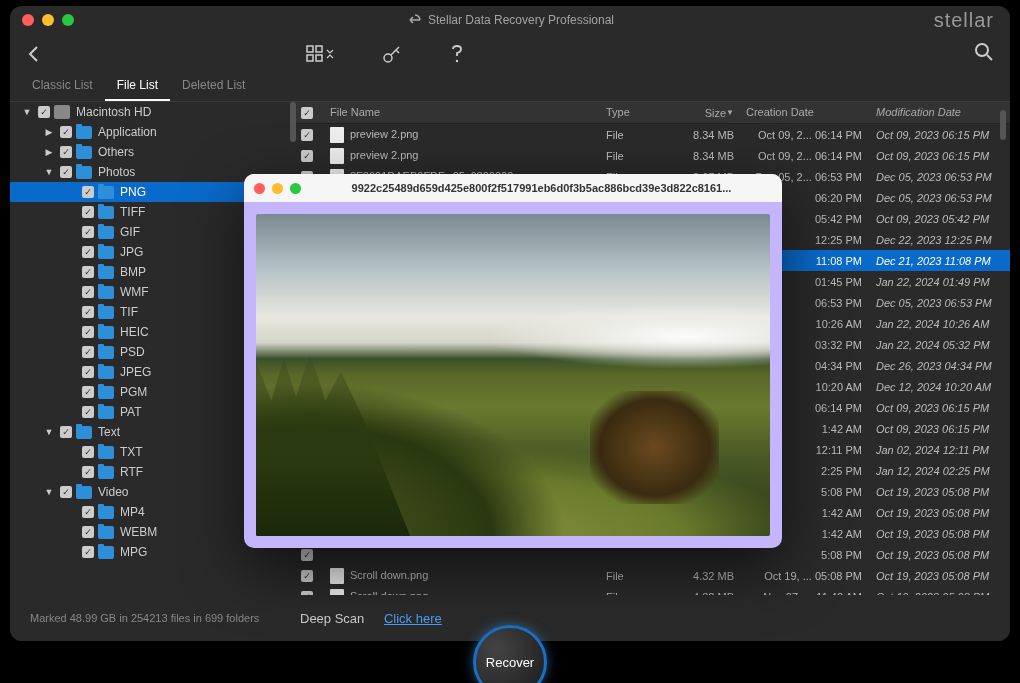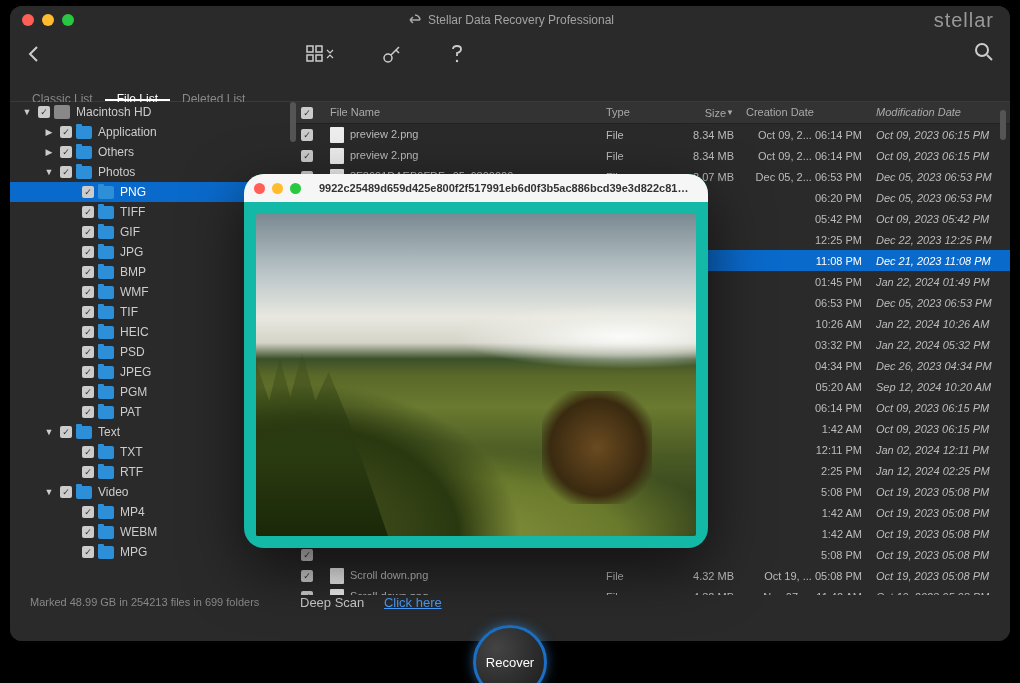--- a/index.html
+++ b/index.html
@@ -12,21 +12,21 @@
 .tl.y { background: #febc2e; }
 .tl.g { background: #28c840; }
 .title-center { position: absolute; left: 50%; transform: translateX(-50%); display: flex; align-items: center; gap: 6px; font-size: 12px; color: #a3a3a3; }
 .brand { position: absolute; right: 16px; font-size: 20px; color: #999; font-weight: 300; letter-spacing: 1px; }
 .toolbar { height: 40px; display: flex; align-items: center; padding: 0 16px; }
 .tb-left { width: 260px; display: flex; align-items: center; }
 .tb-center { flex: 1; display: flex; gap: 48px; align-items: center; padding-left: 20px; }
 .tb-right { }
 .ic { color: #ccc; display: inline-flex; }
 .tabs { display: flex; height: 28px; padding: 0 10px; gap: 0; font-size: 12px; border-bottom: 1px solid #3a3a3a; }
-.tab { padding: 4px 12px; color: #888; cursor: pointer; border-bottom: 2px solid transparent; margin-top: 14px; }
+.tab { padding: 4px 12px; color: #888; cursor: pointer; border-bottom: 2px solid transparent; }
 .tab.active { color: #fff; border-bottom: 2px solid #fff; }
 .content { display: flex; height: calc(100% - 28px - 40px - 28px - 46px); }
 .sidebar { width: 280px; overflow-y: auto; font-size: 12px; background: #2a2a2a; }
 .tree-row { display: flex; align-items: center; height: 20px; padding-right: 8px; cursor: pointer; white-space: nowrap; }
 .tree-row.selected { background: #0a6acb; color: #fff; }
 .tw { width: 14px; display: inline-flex; justify-content: center; font-size: 9px; color: #ccc; }
 .cb { width: 12px; height: 12px; background: #ccc; border-radius: 2px; margin: 0 4px; display: inline-flex; align-items: center; justify-content: center; font-size: 9px; color: #333; }
 .fold { width: 16px; height: 13px; background: #2c8fd8; border-radius: 2px; margin-right: 6px; position: relative; }
 .fold::before { content: ""; position: absolute; top: -2px; left: 0; width: 6px; height: 3px; background: #2c8fd8; border-radius: 1px 1px 0 0; }
 .disk { width: 16px; height: 14px; background: #888; border-radius: 2px; margin-right: 6px; }
@@ -38,25 +38,25 @@
 .fh-type { width: 60px; padding: 4px 6px; }
 .fh-size { width: 80px; padding: 4px 6px; display:flex; align-items:center; justify-content:flex-end;}
 .fh-cdate { width: 130px; padding: 4px 6px; }
 .fh-mdate { width: 140px; padding: 4px 6px; font-style: italic; }
 .filelist { flex: 1; overflow-y: auto; font-size: 11px; }
 .frow { display: flex; height: 21px; align-items: center; color: #bbb; }
 .frow.sel { background: #0a6acb; color: #fff; }
 .frow .fh-cb { }
 .cbx { width: 12px; height: 12px; background: #ccc; border-radius: 2px; display:inline-flex; align-items:center; justify-content:center; font-size:9px; color:#333;}
 .fic { width: 14px; height: 16px; background: #eee; border-radius: 1px; margin-right: 6px; display:inline-block; vertical-align:middle;}
-.footer { height: 46px; display: flex; align-items: flex-start; padding: 0 20px; background: #2a2a2a; font-size: 11px; color: #888; position: relative; }
+.footer { height: 46px; display: flex; align-items: center; padding: 0 20px; background: #2a2a2a; font-size: 11px; color: #888; position: relative; }
 .deep { position: absolute; left: 290px; color: #ccc; font-size: 13px;}
 .deep a { color: #4a9eff; text-decoration: underline; margin-left: 16px; cursor:pointer; }
 .recover-btn { position: absolute; left: 50%; transform: translateX(-50%); bottom: -16px; width: 74px; height: 74px; border-radius: 50%; background: radial-gradient(circle at 30% 30%, #444, #1a1a1a); border: 3px solid #1b6fc4; color: #fff; font-size: 13px; display: flex; align-items: center; justify-content: center; cursor: pointer; box-shadow: 0 0 12px rgba(58,132,197,0.6); }
-.preview-window { position: absolute; left: 244px; top: 174px; width: 464px; height: 374px; background: #14b8a6; border-radius: 20px; box-shadow: 0 20px 60px rgba(0,0,0,0.6); overflow: hidden; }
+.preview-window { position: absolute; left: 244px; top: 174px; width: 538px; height: 374px; background: #c4b5fd; border-radius: 10px; box-shadow: 0 20px 60px rgba(0,0,0,0.6); overflow: hidden; }
 .pv-title { height: 28px; display: flex; align-items: center; padding: 0 10px; background: #f6f6f6; font-size: 11px; color: #333; }
 .pv-traffic { display: flex; gap: 7px; margin-right: 10px; }
 .pvt { width: 11px; height: 11px; border-radius: 50%; }
 .pvt.r { background: #ff5f57; }
 .pvt.y { background: #febc2e; }
 .pvt.g { background: #28c840; }
 .pv-name { font-weight: 600; overflow: hidden; text-overflow: ellipsis; white-space: nowrap; flex: 1; text-align:center; padding: 0 8px;}
 .pv-img { width: calc(100% - 24px); height: calc(100% - 28px - 24px); margin: 12px; border-radius: 2px; overflow:hidden; position:relative; }
 .sky { position:absolute; inset:0; background: linear-gradient(to bottom, #7a8a92 0%, #b8c4c7 18%, #e8e8e0 32%, #d4d4c8 40%, #3a5028 45%, #5a6828 50%, #6a7a30 60%, #4a5a24 75%, #2a3818 100%); }
 .hill1 { position:absolute; bottom:0; left:0; right:0; height:60%; background: radial-gradient(ellipse 120% 80% at 35% 100%, #8a9640 0%, #6a7a2c 40%, transparent 60%); }
@@ -412,22 +412,22 @@
             <div class="fh-cdate" style="text-align:right;padding-right:8px;">04:34 PM</div>
             <div class="fh-mdate">Dec 26, 2023 04:34 PM</div>
           </div>
           <div class="frow">
             <div class="fh-cb">
               <span class="cbx">✓</span>
             </div>
             <div class="fh-name"></div>
             <div class="fh-type"></div>
             <div class="fh-size"></div>
-            <div class="fh-cdate" style="text-align:right;padding-right:8px;">05:20 AM</div>
-            <div class="fh-mdate">Sep 12, 2024 10:20 AM</div>
+            <div class="fh-cdate" style="text-align:right;padding-right:8px;">10:20 AM</div>
+            <div class="fh-mdate">Dec 12, 2024 10:20 AM</div>
           </div>
           <div class="frow">
             <div class="fh-cb">
               <span class="cbx">✓</span>
             </div>
             <div class="fh-name"></div>
             <div class="fh-type"></div>
             <div class="fh-size"></div>
             <div class="fh-cdate" style="text-align:right;padding-right:8px;">06:14 PM</div>
             <div class="fh-mdate">Oct 09, 2023 06:15 PM</div>

